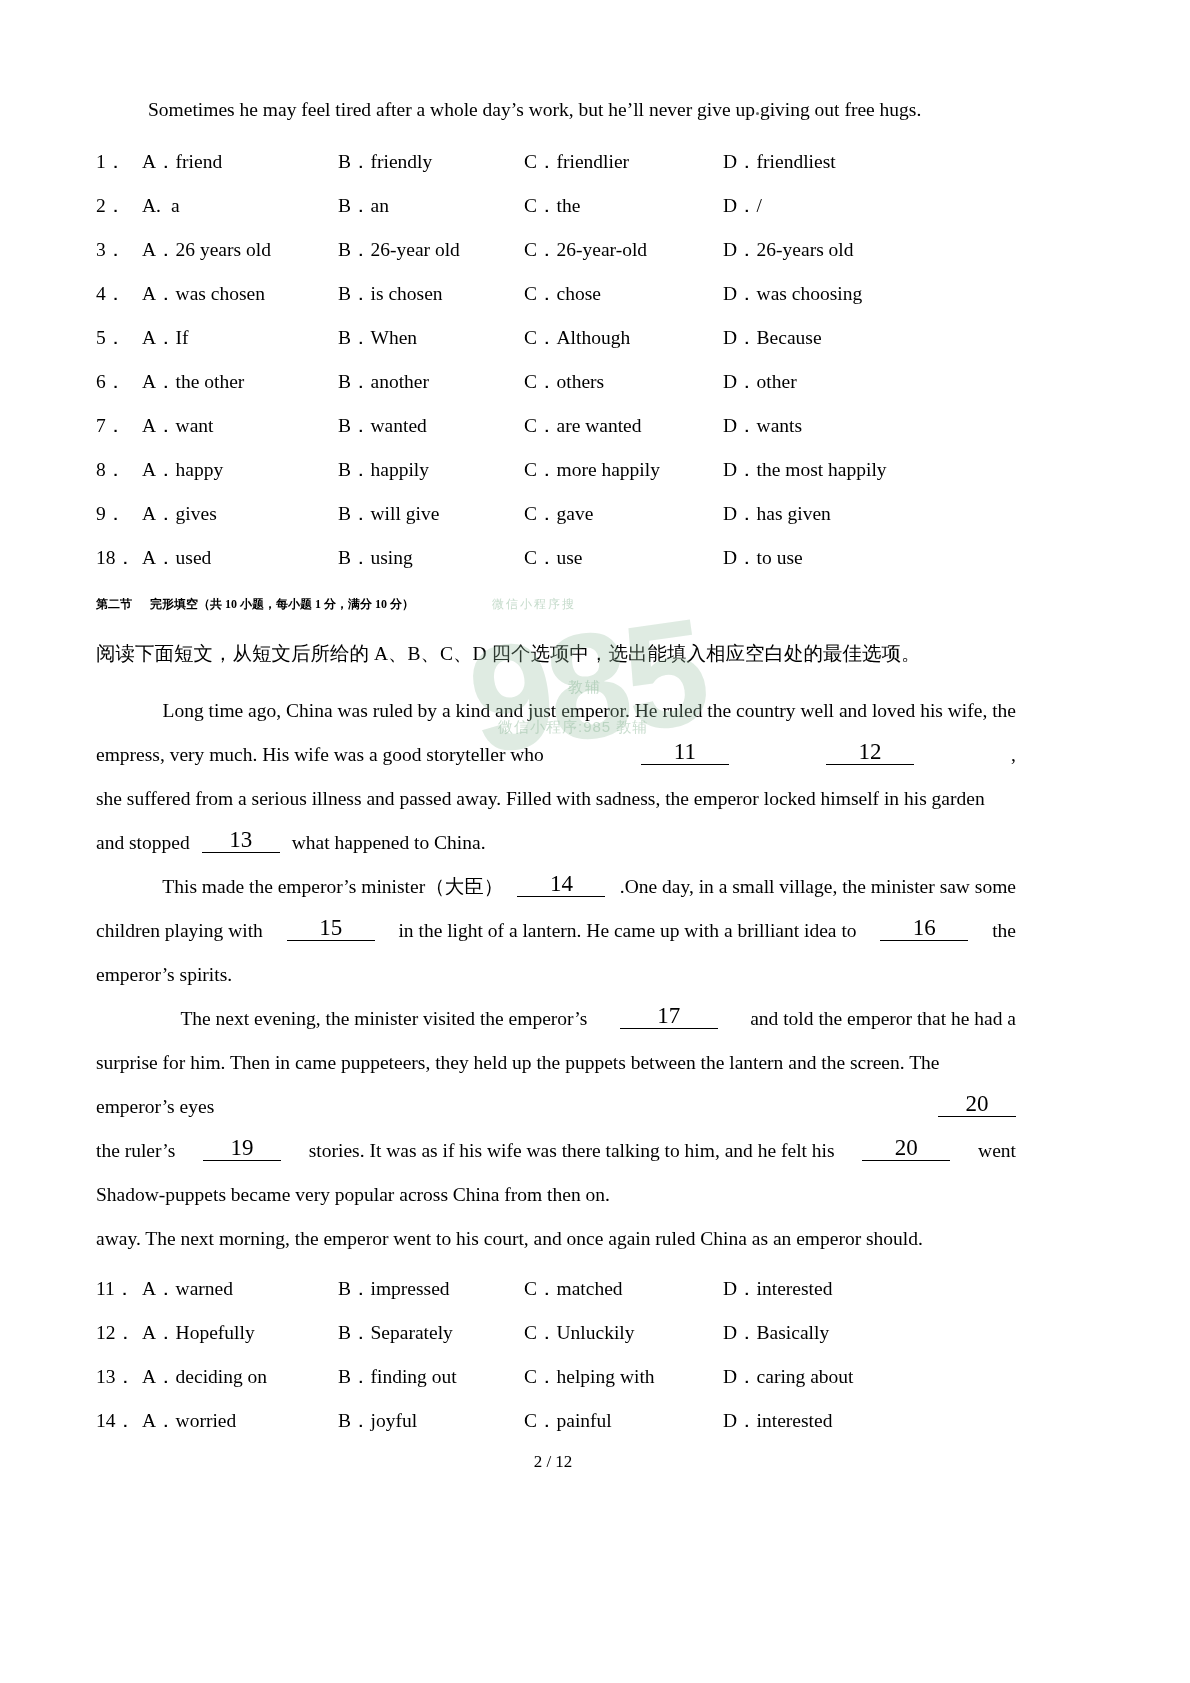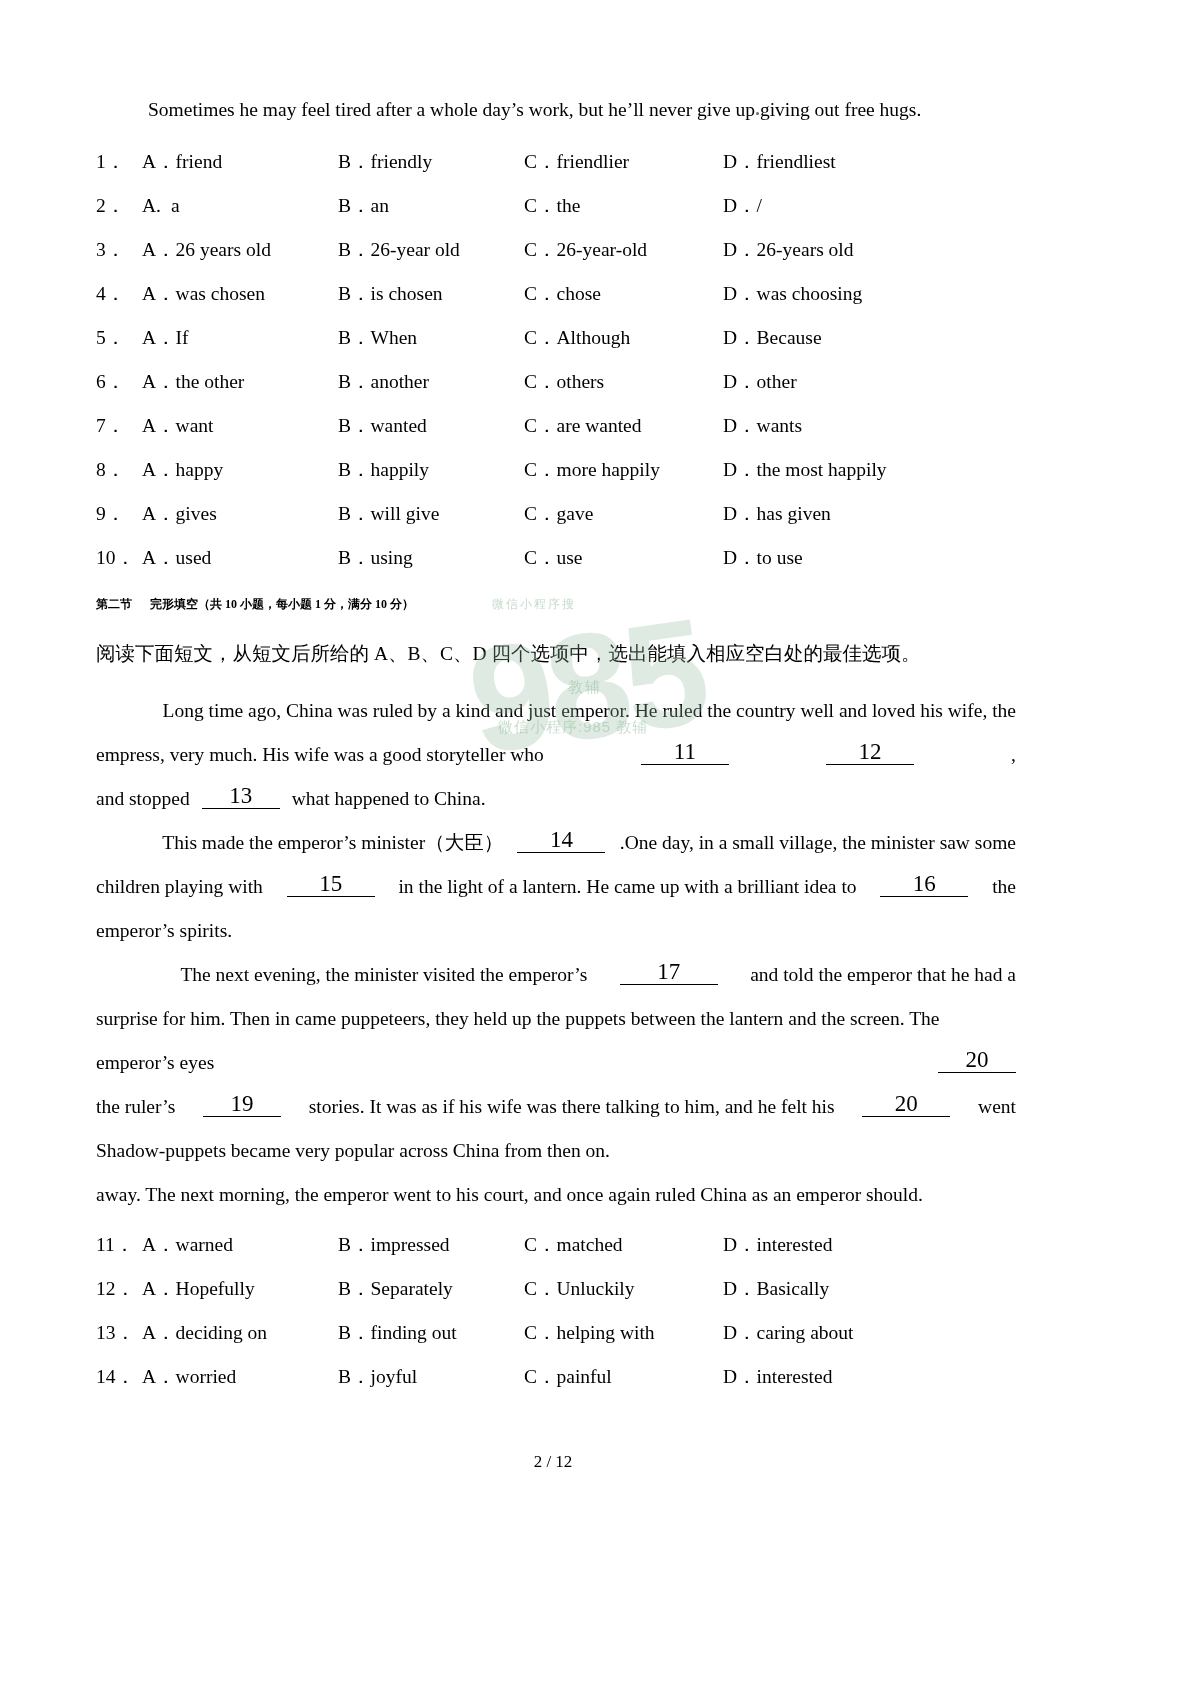--- a/index.html
+++ b/index.html
@@ -380,21 +380,21 @@
           <span class="opt-letter">C．</span>
           <span>gave</span>
         </span>
       <span class="opt opt-d">
           <span class="opt-letter">D．</span>
           <span>has given</span>
         </span>
     </div>
 
     <div class="qrow">
-      <span class="qnum wide">10．</span>
+      <span class="qnum wide">18．</span>
       <span class="opt opt-a">
           <span class="opt-letter">A．</span>
           <span>used</span>
         </span>
       <span class="opt opt-b">
           <span class="opt-letter">B．</span>
           <span>using</span>
         </span>
       <span class="opt opt-c">
           <span class="opt-letter">C．</span>
@@ -415,20 +415,23 @@
     <div class="para">
       <div class="jline">
         <span style="width:52px"></span>
           <span>Long time ago, China was ruled by a kind and just emperor. He ruled the country well and loved his wife, the</span>
       </div>
       <div class="jline">
         <span>empress, very much. His wife was a good storyteller who</span>
         <span class="blank bw-lg">11</span>
         <span class="blank bw-lg">12</span>
         <span>,</span>
+      </div>
+      <div class="jline">
+        <span>she suffered from a serious illness and passed away. Filled with sadness, the emperor locked himself in his garden</span>
       </div>
       <div class="jline last">
         <span>and stopped</span>
         <span class="blank bw-md" style="margin:0 12px">13</span>
         <span>what happened to China.</span>
       </div>
     </div>
 
     <div class="para">
       <div class="jline">

